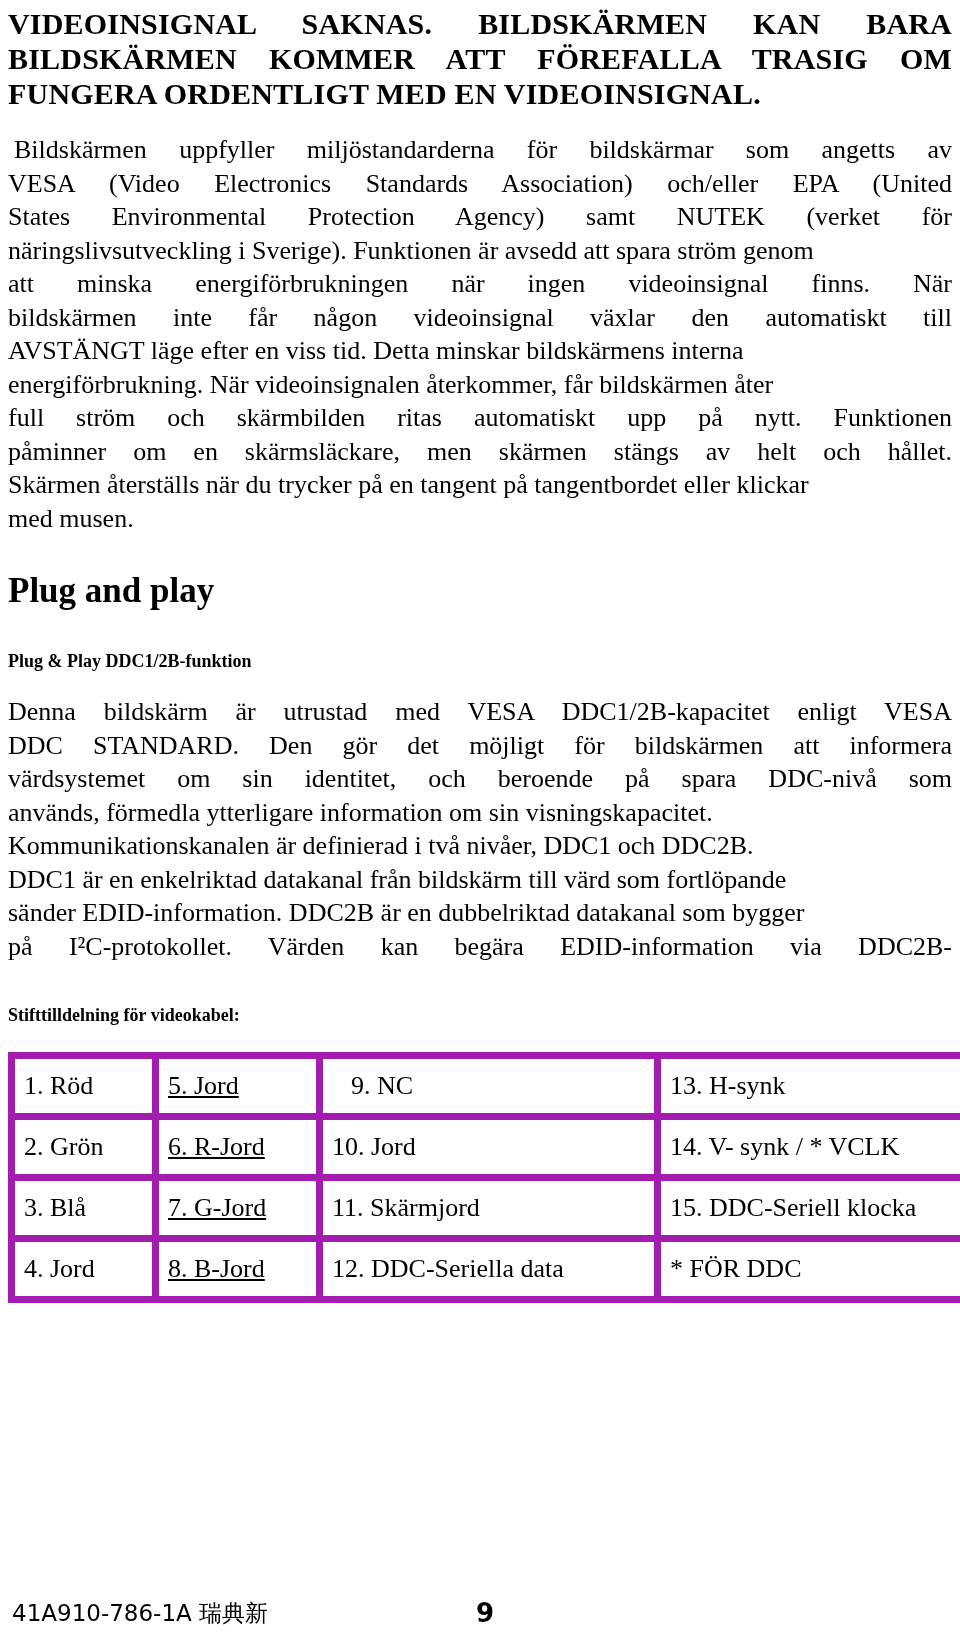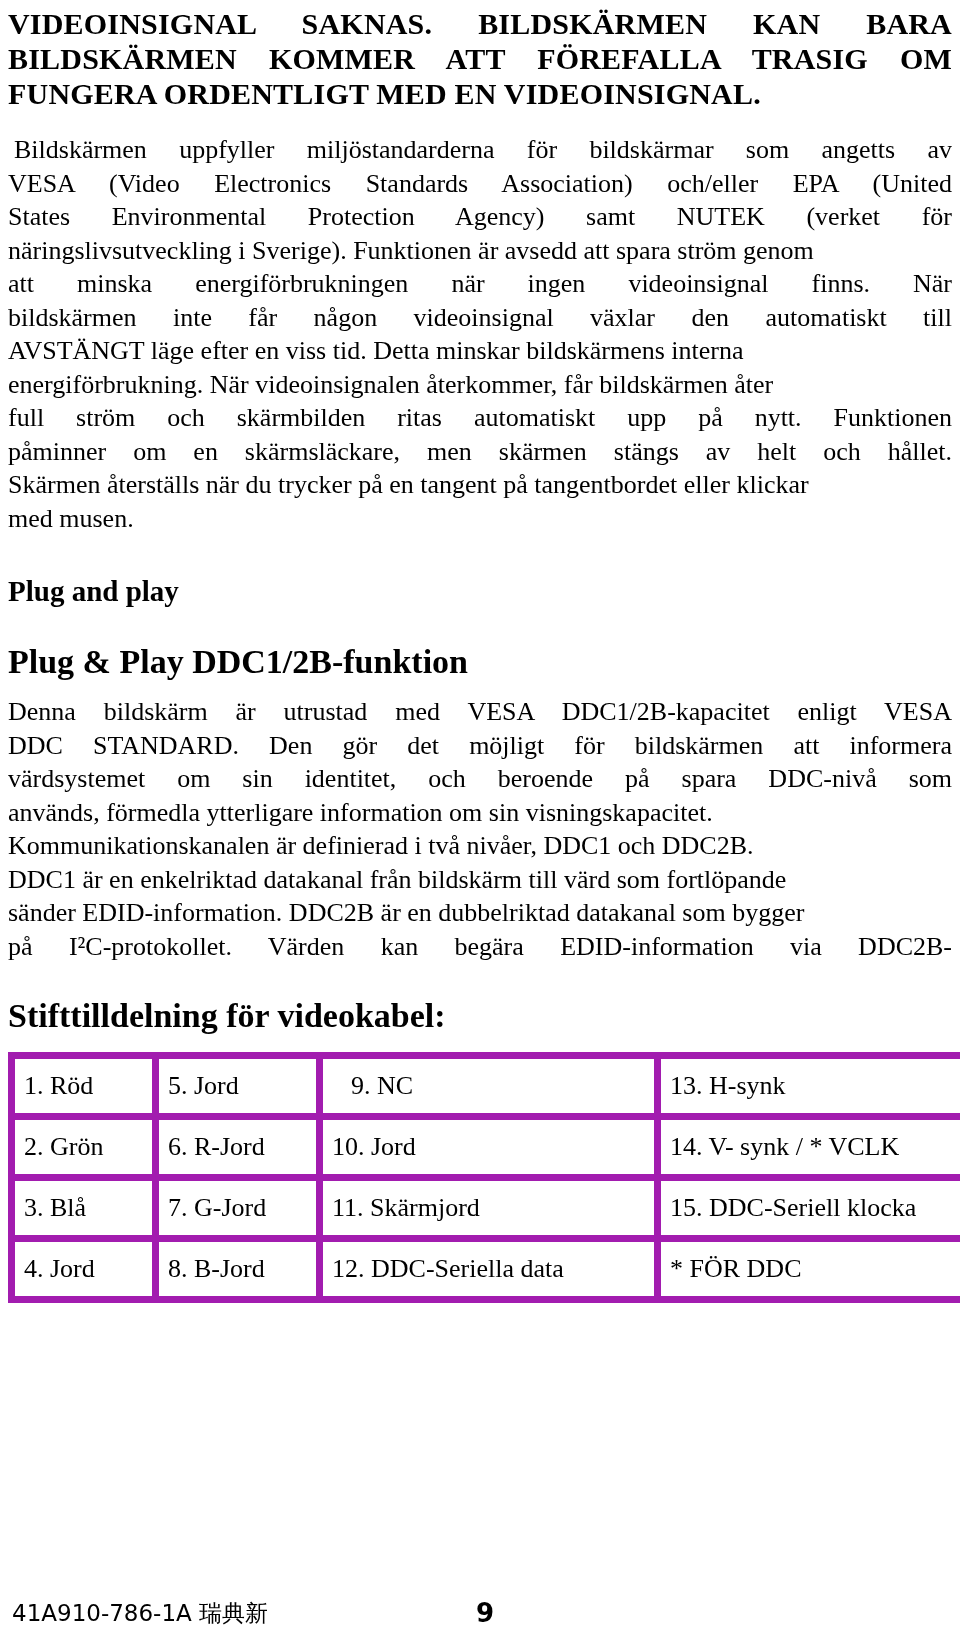--- a/index.html
+++ b/index.html
@@ -66,27 +66,27 @@
   .body-para .ln.flow {
     text-align-last: left;
   }
 
   #intro-paragraph { margin-top: 22px; }
   #intro-paragraph .ln.first { text-indent: 6px; }
 
   
   .h-major {
     font-weight: bold;
-    font-size: 29px;
+    font-size: 35px;
     line-height: 34px;
     margin: 0;
   }
   .h-minor {
     font-weight: bold;
-    font-size: 34px;
+    font-size: 18px;
     line-height: 31px;
     margin: 0;
   }
 
   #plug-and-play-heading { margin-top: 39px; }
   #ddc-function-heading  { margin-top: 38px; }
   #ddc-paragraph         { margin-top: 18px; }
   #pin-assignment-heading{ margin-top: 37px; }
 
   
@@ -102,21 +102,21 @@
   }
   table.pin-table td {
     border: 7px solid #a21caf;
     height: 54px;
     padding: 0 0 0 9px;
     vertical-align: middle;
     white-space: nowrap;
     line-height: 30px;
   }
   table.pin-table td.c1 { width: 128px; }
-  table.pin-table td.c2 { width: 148px; }
+  table.pin-table td.c2 { width: 148px; text-decoration: underline; }
   table.pin-table td.c3 { width: 303px; }
   table.pin-table td.c4 { width: 363px; }
 
   table.pin-table td.pad-extra { padding-left: 28px; }
 
   
   .footer {
     position: absolute;
     left: 8px;
     right: 8px;

